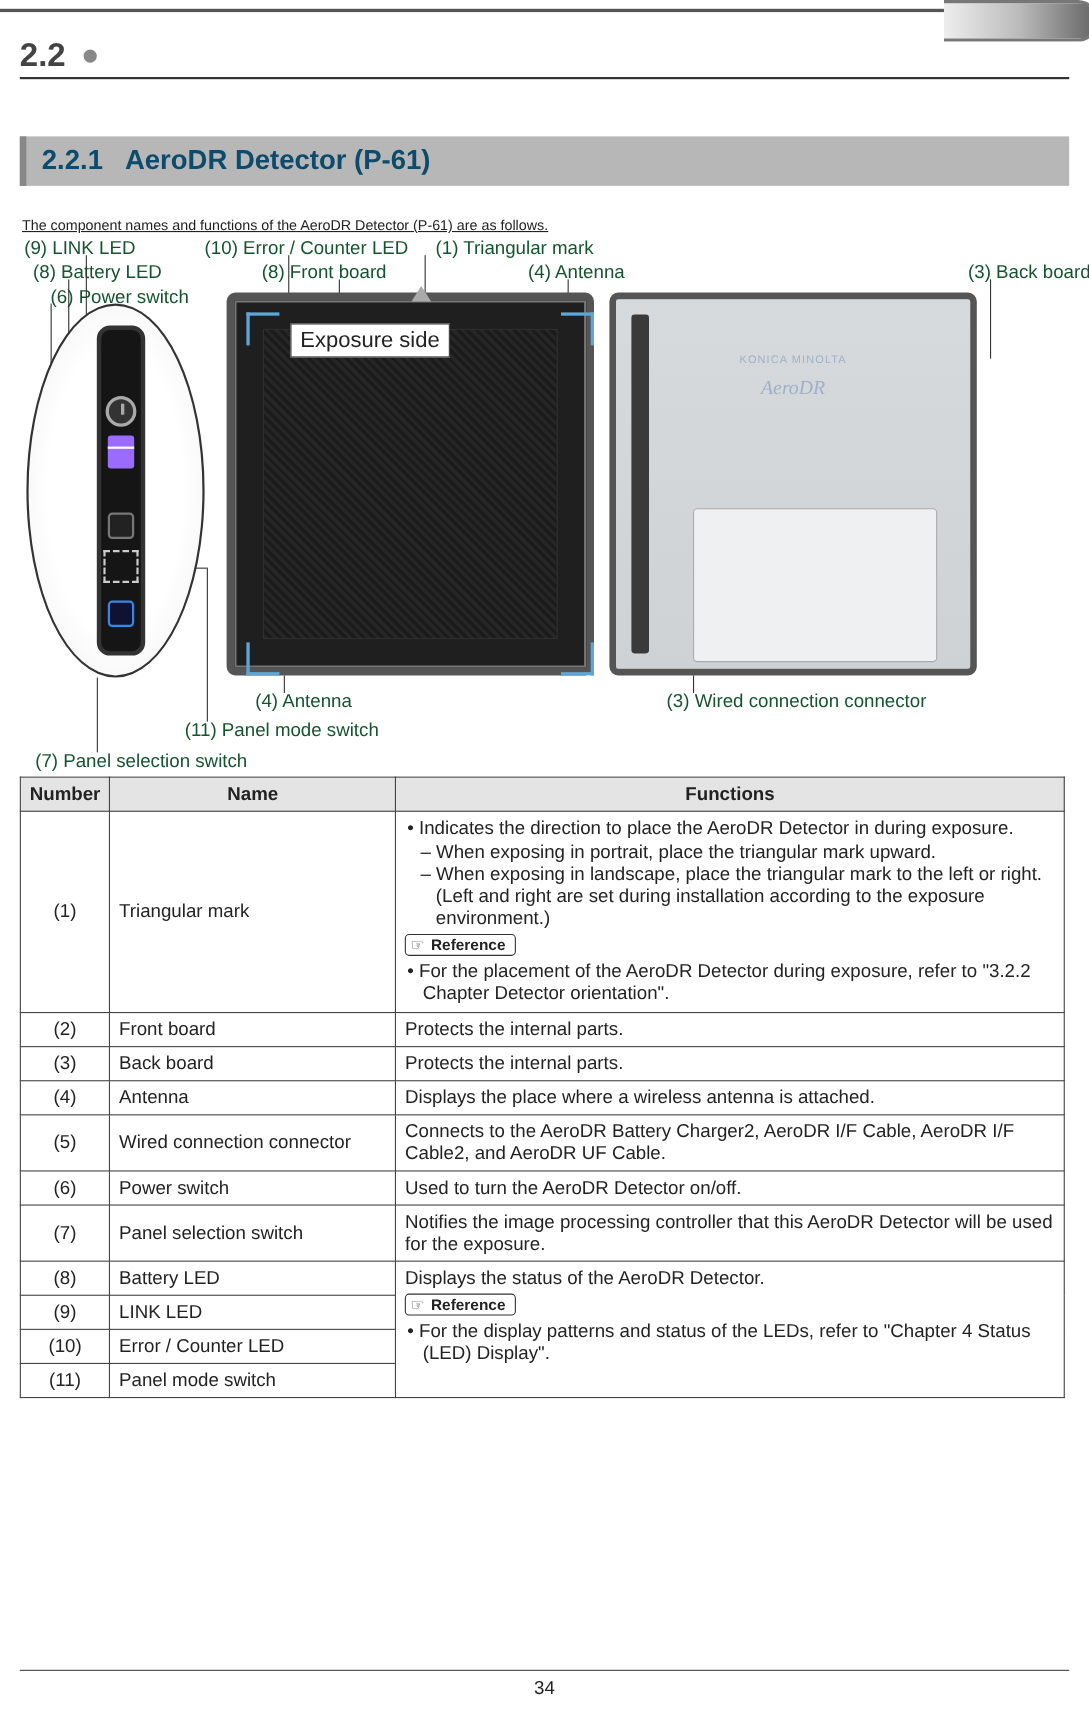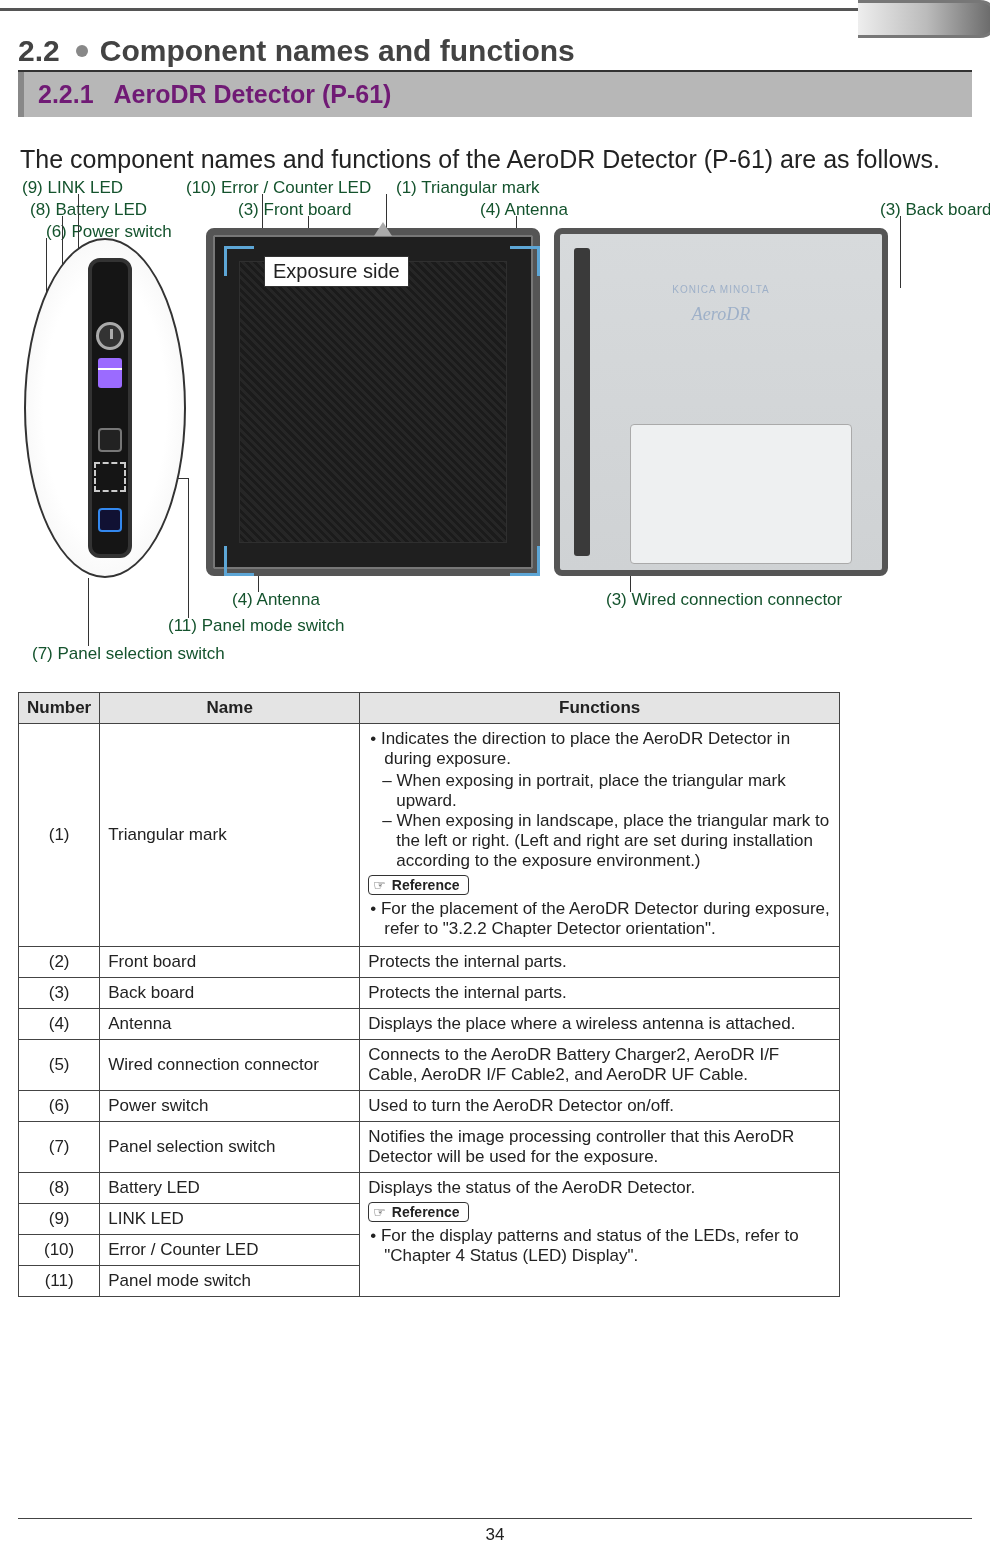--- a/index.html
+++ b/index.html
@@ -3,22 +3,22 @@
 <meta charset="utf-8">
 <style>
   * { box-sizing: border-box; margin: 0; padding: 0; }
   html, body { width: 990px; font-family: Arial, Helvetica, sans-serif; color: #222; background: #fff; }
   .page { position: relative; width: 990px; min-height: 1557px; padding: 12px 18px 40px 18px; }
   .top-rule { border-top: 3px solid #555; position: absolute; left: 0; right: 0; top: 8px; }
   .page-tab { position: absolute; right: -8px; top: 0px; width: 140px; height: 38px; border: 3px solid #777; border-left: none; border-top-right-radius: 18px; border-bottom-right-radius: 18px; background: linear-gradient(90deg,#eee,#bbb,#666); }
   .sec-title { margin-top: 22px; font-size: 30px; font-weight: bold; color: #434343; display: flex; align-items: center; gap: 12px; }
   .sec-title .dot { width: 12px; height: 12px; border-radius: 50%; background: #888; display:inline-block; margin-left:4px; }
   .sec-under { border-bottom: 2px solid #333; margin-top: 2px; width: 100%; }
-  .sub-heading { background: #b7b7b7; padding: 8px 14px; font-size: 25px; font-weight: bold; color: #701a75; border-left: 6px solid #888; }
-  .intro { margin: 28px 0 0 2px; font-size: 25px; }
+  .sub-heading { margin-top: 52px; background: #b7b7b7; padding: 8px 14px; font-size: 25px; font-weight: bold; color: #0c4a6e; border-left: 6px solid #888; }
+  .intro { margin: 28px 0 0 2px; font-size: 13px; text-decoration: underline; }
   
   .diagram { position: relative; width: 954px; height: 490px; margin-top: 4px; }
   .dlabel { position: absolute; font-size: 17px; color: #14532d; white-space: nowrap; }
   .front-panel { position:absolute; left:188px; top:50px; width:334px; height:348px; background:#1f1f1f; border:7px solid #555; border-radius:8px; box-shadow: inset 0 0 0 2px #777; }
   .front-panel::after{ content:""; position:absolute; inset:26px; border:1px solid #2f2f2f; background:repeating-linear-gradient(45deg,#262626 0 3px,#1b1b1b 3px 6px);}
   .tri { position:absolute; left:356px; top:44px; width:0;height:0;border-left:9px solid transparent;border-right:9px solid transparent;border-bottom:14px solid #aaa;}
   .corner { position:absolute; width:30px; height:30px; border:3px solid #5da6d6; }
   .corner.tl { left:206px; top:68px; border-right:none; border-bottom:none;}
   .corner.tr { left:492px; top:68px; border-left:none; border-bottom:none;}
   .corner.bl { left:206px; top:368px; border-right:none; border-top:none;}
@@ -33,21 +33,21 @@
   .ellipse .strip{position:absolute;left:62px;top:18px;width:44px;bottom:18px;background:#151515;border-radius:12px;border:4px solid #333;}
   .ellipse .pwr{position:absolute;left:70px;top:82px;width:28px;height:28px;border-radius:50%;border:3px solid #aaa;background:#333;}
   .ellipse .pwr::after{content:"";position:absolute;left:11px;top:4px;width:3px;height:10px;background:#aaa;}
   .ellipse .leds{position:absolute;left:72px;top:118px;width:24px;height:30px;background:#9b6bff;border-radius:3px;}
   .ellipse .leds::after{content:"";position:absolute;left:0;top:10px;right:0;height:2px;background:#fff;}
   .ellipse .btn1{position:absolute;left:72px;top:188px;width:24px;height:24px;border:2px solid #777;border-radius:4px;background:#222;}
   .ellipse .dash{position:absolute;left:68px;top:222px;width:32px;height:30px;border:2px dashed #ccc;}
   .ellipse .btn2{position:absolute;left:72px;top:268px;width:24px;height:24px;border:2px solid #38e;border-radius:4px;background:#113;}
   .lead { position:absolute; background:#333; }
   
-  table.comp { width: 822px; border-collapse: collapse; margin-top: 24px; font-size: 17px; }
+  table.comp { width: 950px; border-collapse: collapse; font-size: 17px; }
   table.comp th, table.comp td { border:1px solid #444; padding:5px 8px; vertical-align: top; }
   table.comp th { background:#e4e4e4; text-align:center; font-weight:bold; }
   table.comp td.num { text-align:center; width:74px; vertical-align: middle;}
   table.comp td.name { width:260px; vertical-align: middle;}
   .ref-badge { display:inline-flex; align-items:center; gap:6px; border:1.5px solid #333; border-radius:4px; padding:1px 8px 1px 4px; font-size:14px; margin:4px 0;}
   .ref-badge .hand{font-size:14px;}
   ul.func { list-style: none; padding-left: 0; }
   ul.func > li { padding-left: 16px; text-indent: -14px; margin-bottom:2px;}
   ul.func > li::before{ content:"• "; }
   ul.sub { list-style:none; padding-left:14px;}
@@ -60,39 +60,38 @@
 </head>
 <body>
 
 <div class="page">
   <div class="top-rule"></div>
   <div class="page-tab"></div>
 
   <div class="sec-title">
     <span>2.2</span>
     <span class="dot"></span>
-    <span>Component names and functions</span>
   </div>
   <div class="sec-under"></div>
 
   <div class="sub-heading">
     <span>2.2.1</span>&nbsp;&nbsp;
     <span>AeroDR Detector (P-61)</span>
   </div>
 
   <p class="intro">The component names and functions of the AeroDR Detector (P-61) are as follows.</p>
 
   <div class="diagram">
 
     <span class="dlabel" style="left:4px;top:0px;">(9) LINK LED</span>
     <span class="dlabel" style="left:12px;top:22px;">(8) Battery LED</span>
     <span class="dlabel" style="left:28px;top:44px;">(6) Power switch</span>
     <span class="dlabel" style="left:168px;top:0px;">(10) Error / Counter LED</span>
     <span class="dlabel" style="left:378px;top:0px;">(1) Triangular mark</span>
-    <span class="dlabel" style="left:220px;top:22px;">(3) Front board</span>
+    <span class="dlabel" style="left:220px;top:22px;">(8) Front board</span>
     <span class="dlabel" style="left:462px;top:22px;">(4) Antenna</span>
     <span class="dlabel" style="left:862px;top:22px;">(3) Back board</span>
     <span class="dlabel" style="left:214px;top:412px;">(4) Antenna</span>
     <span class="dlabel" style="left:588px;top:412px;">(3) Wired connection connector</span>
     <span class="dlabel" style="left:150px;top:438px;">(11) Panel mode switch</span>
     <span class="dlabel" style="left:14px;top:466px;">(7) Panel selection switch</span>
 
     <div class="lead" style="left:60px;top:16px;width:1px;height:120px;"></div>
     <div class="lead" style="left:44px;top:38px;width:1px;height:110px;"></div>
     <div class="lead" style="left:28px;top:60px;width:1px;height:90px;"></div>

